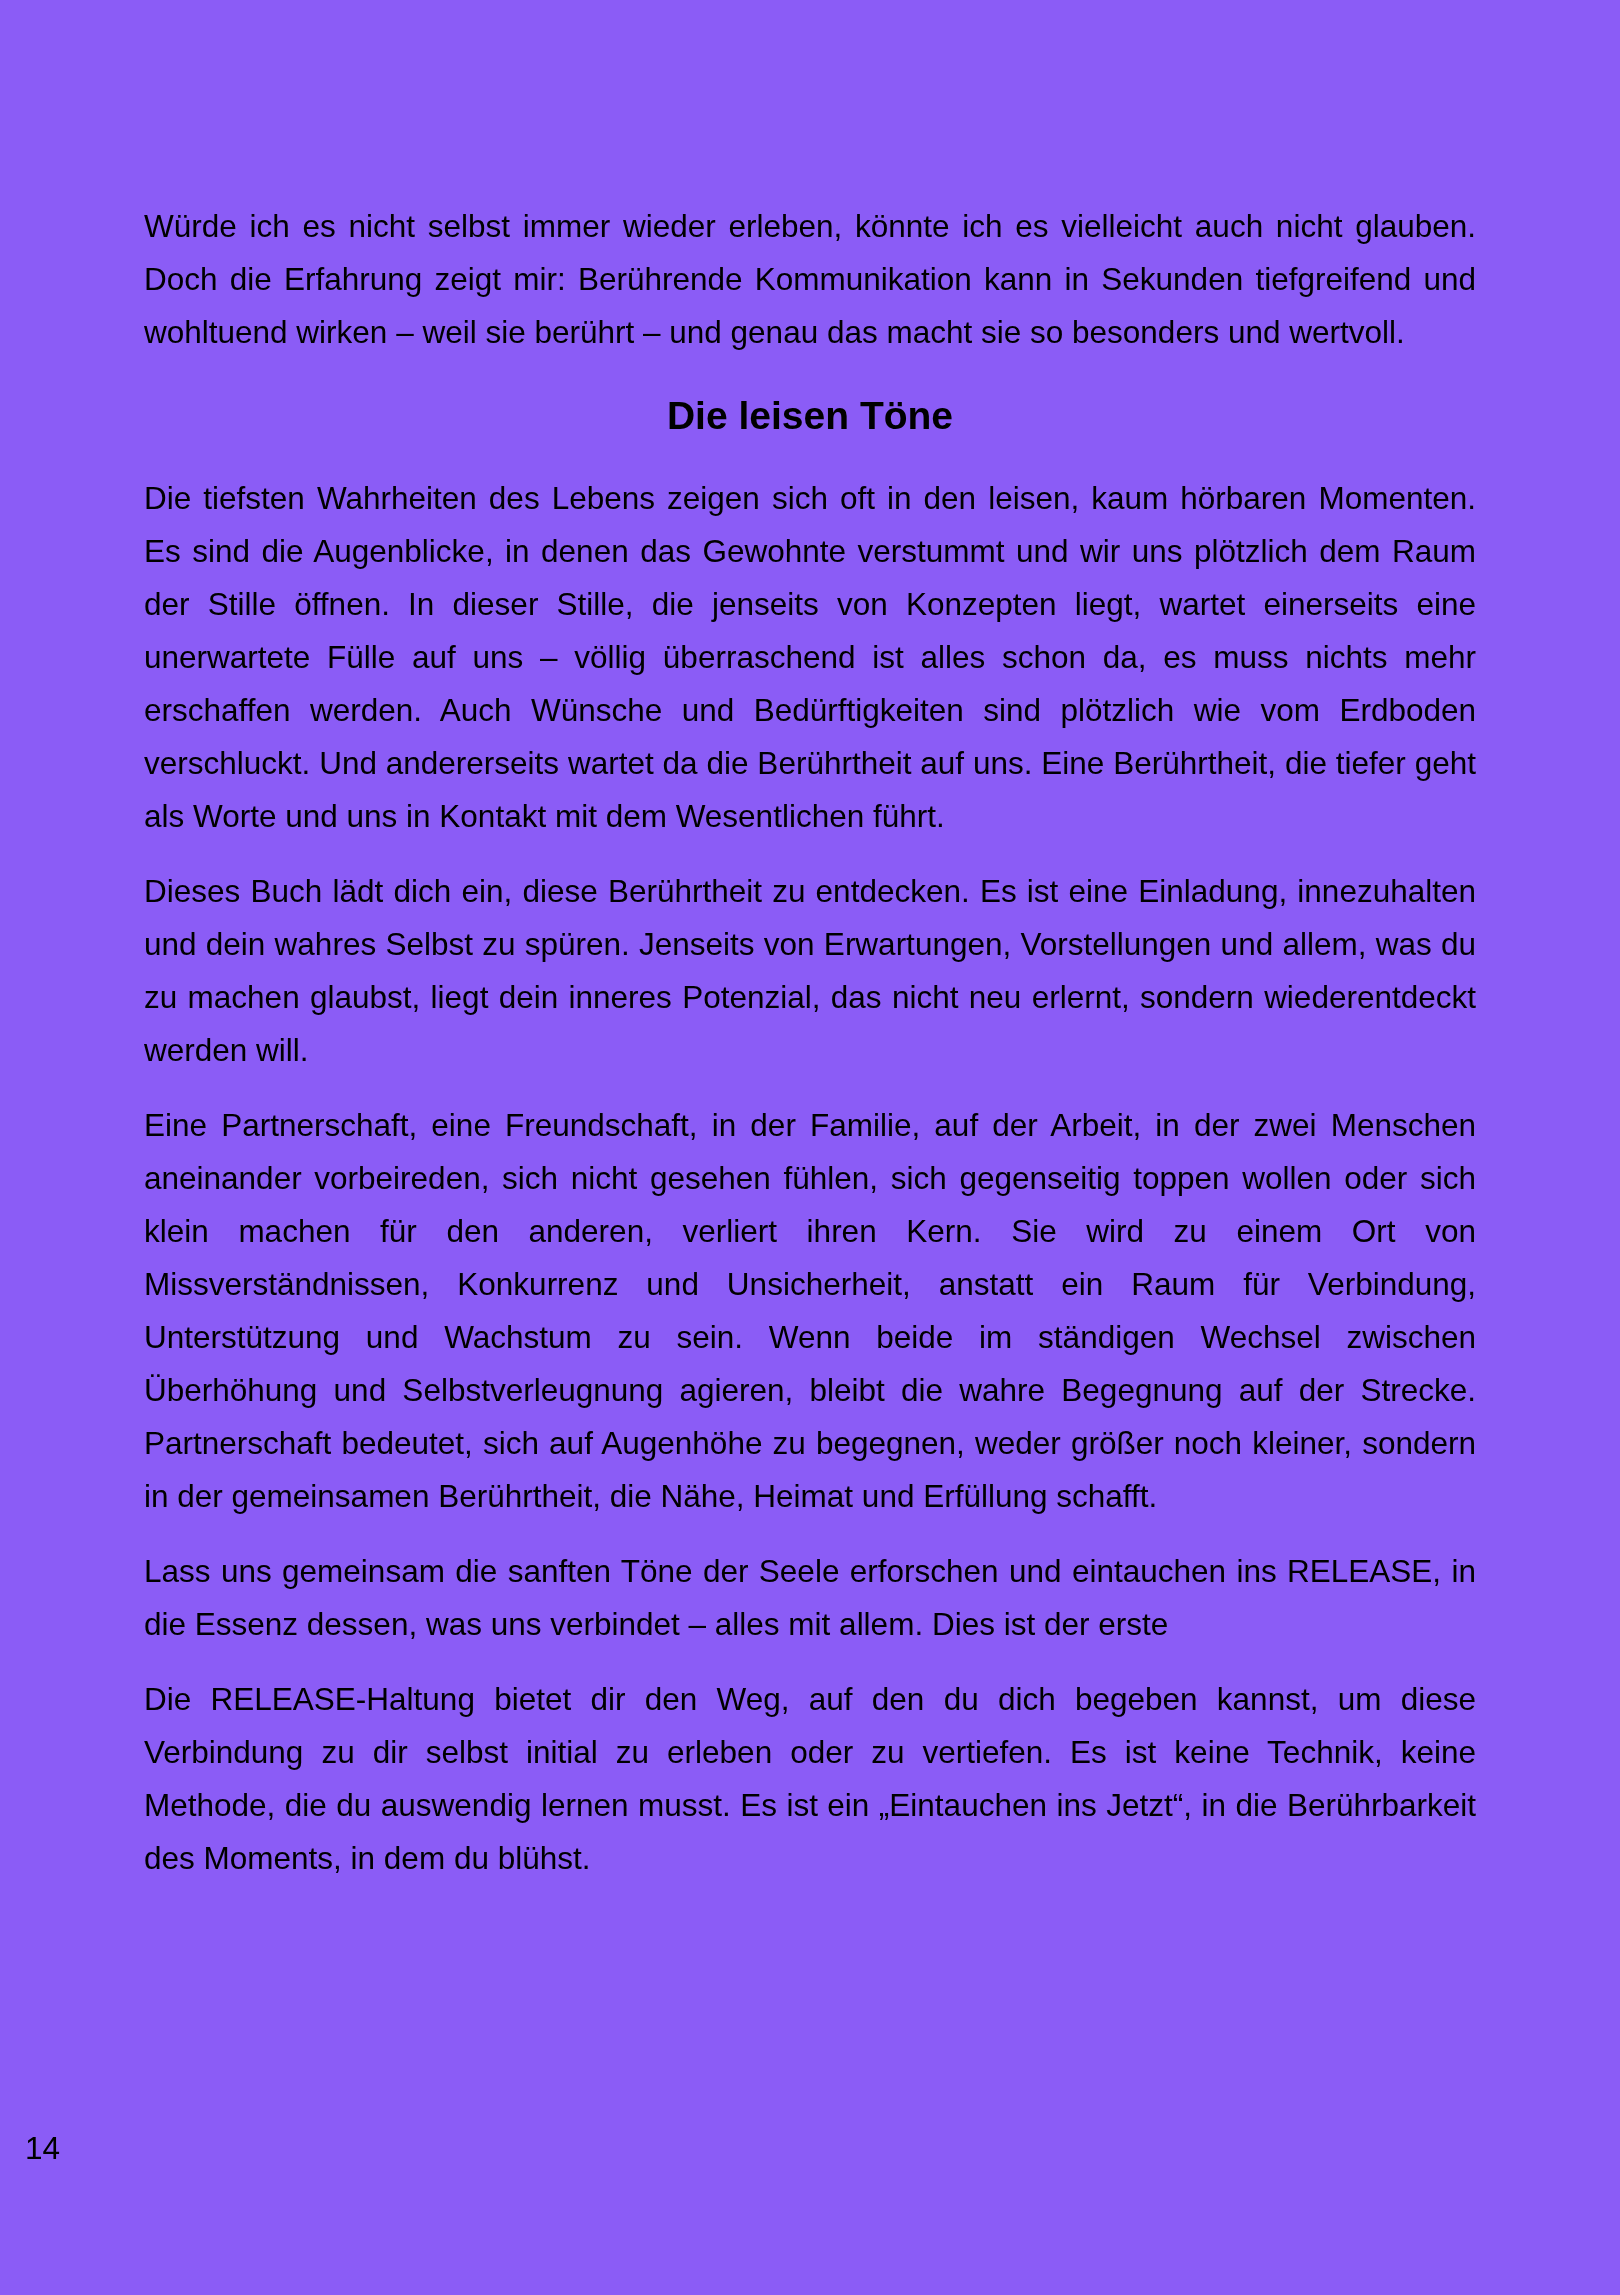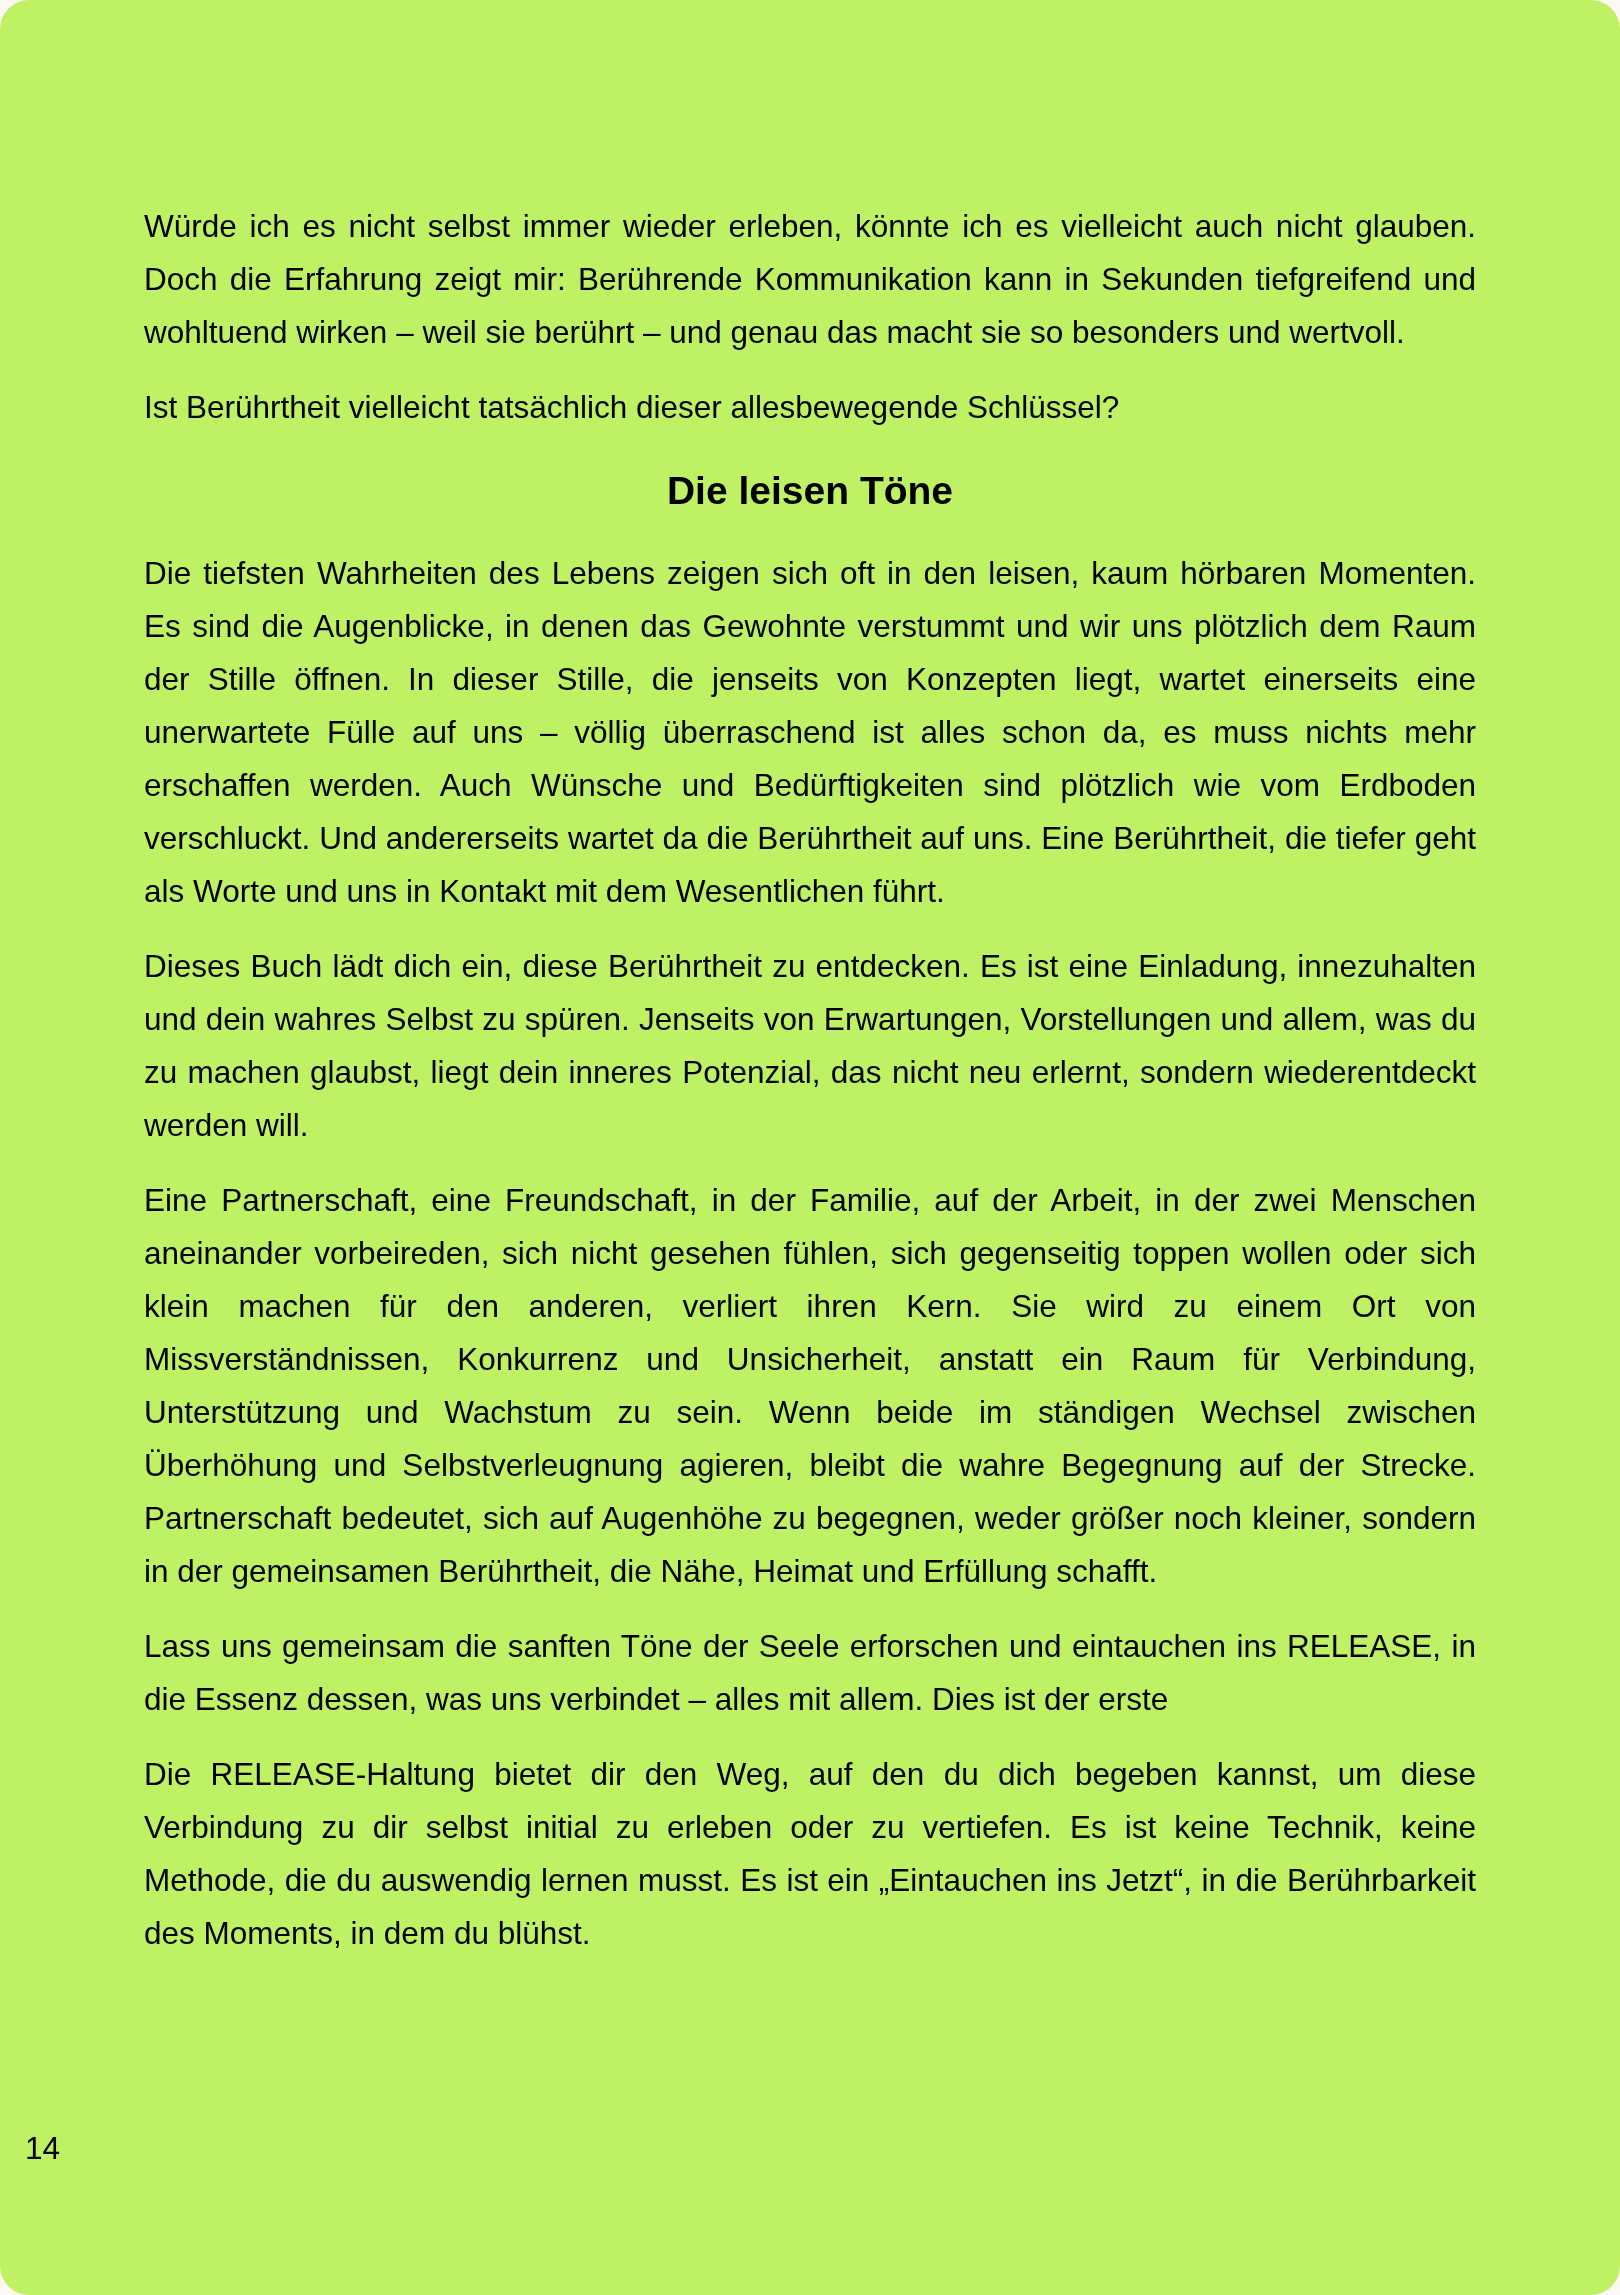--- a/index.html
+++ b/index.html
@@ -11,22 +11,21 @@
     width: 1620px;
     height: 2295px;
     position: relative;
     background: #fdf8f3;
     font-family: "Liberation Sans", "DejaVu Sans", sans-serif;
     color: #000000;
   }
   .page {
     position: absolute;
     inset: 0;
-    background: #bef264;
-    border-radius: 29px;
+    background: #8b5cf6;
   }
   .content {
     position: absolute;
     top: 200px;
     left: 144px;
     width: 1332px;
   }
   p.body-par {
     margin: 0 0 22px 0;
     font-size: 31.5px;
@@ -55,21 +54,20 @@
     line-height: 46px;
     display: inline-block;
   }
 </style>
 </head>
 <body>
 
 <div class="page">
   <div class="content">
     <p class="body-par">Würde ich es nicht selbst immer wieder erleben, könnte ich es vielleicht auch nicht glauben. Doch die Erfahrung zeigt mir: Berührende Kommunikation kann in Sekunden tiefgreifend und wohltuend wirken – weil sie berührt – und genau das macht sie so besonders und wertvoll.</p>
-    <p class="body-par">Ist Berührtheit vielleicht tatsächlich dieser allesbewegende Schlüssel?</p>
     <h2 class="section-heading">Die leisen Töne</h2>
     <p class="body-par">Die tiefsten Wahrheiten des Lebens zeigen sich oft in den leisen, kaum hörbaren Momenten. Es sind die Augenblicke, in denen das Gewohnte verstummt und wir uns plötzlich dem Raum der Stille öffnen. In dieser Stille, die jenseits von Konzepten liegt, wartet einerseits eine unerwartete Fülle auf uns – völlig überraschend ist alles schon da, es muss nichts mehr erschaffen werden. Auch Wünsche und Bedürftigkeiten sind plötzlich wie vom Erdboden verschluckt. Und andererseits wartet da die Berührtheit auf uns. Eine Berührtheit, die tiefer geht als Worte und uns in Kontakt mit dem Wesentlichen führt.</p>
     <p class="body-par">Dieses Buch lädt dich ein, diese Berührtheit zu entdecken. Es ist eine Einladung, innezuhalten und dein wahres Selbst zu spüren. Jenseits von Erwartungen, Vorstellungen und allem, was du zu machen glaubst, liegt dein inneres Potenzial, das nicht neu erlernt, sondern wiederentdeckt werden will.</p>
     <p class="body-par">Eine Partnerschaft, eine Freundschaft, in der Familie, auf der Arbeit, in der zwei Menschen aneinander vorbeireden, sich nicht gesehen fühlen, sich gegenseitig toppen wollen oder sich klein machen für den anderen, verliert ihren Kern. Sie wird zu einem Ort von Missverständnissen, Konkurrenz und Unsicherheit, anstatt ein Raum für Verbindung, Unterstützung und Wachstum zu sein. Wenn beide im ständigen Wechsel zwischen Überhöhung und Selbstverleugnung agieren, bleibt die wahre Begegnung auf der Strecke. Partnerschaft bedeutet, sich auf Augenhöhe zu begegnen, weder größer noch kleiner, sondern in der gemeinsamen Berührtheit, die Nähe, Heimat und Erfüllung schafft.</p>
     <p class="body-par">Lass uns gemeinsam die sanften Töne der Seele erforschen und eintauchen ins RELEASE, in die Essenz dessen, was uns verbindet – alles mit allem. Dies ist der erste</p>
     <p class="body-par">Die RELEASE-Haltung bietet dir den Weg, auf den du dich begeben kannst, um diese Verbindung zu dir selbst initial zu erleben oder zu vertiefen. Es ist keine Technik, keine Methode, die du auswendig lernen musst. Es ist ein „Eintauchen ins Jetzt“, in die Berührbarkeit des Moments, in dem du blühst.</p>
   </div>
   <div class="footer">
     <span class="page-number">14</span>
   </div>

